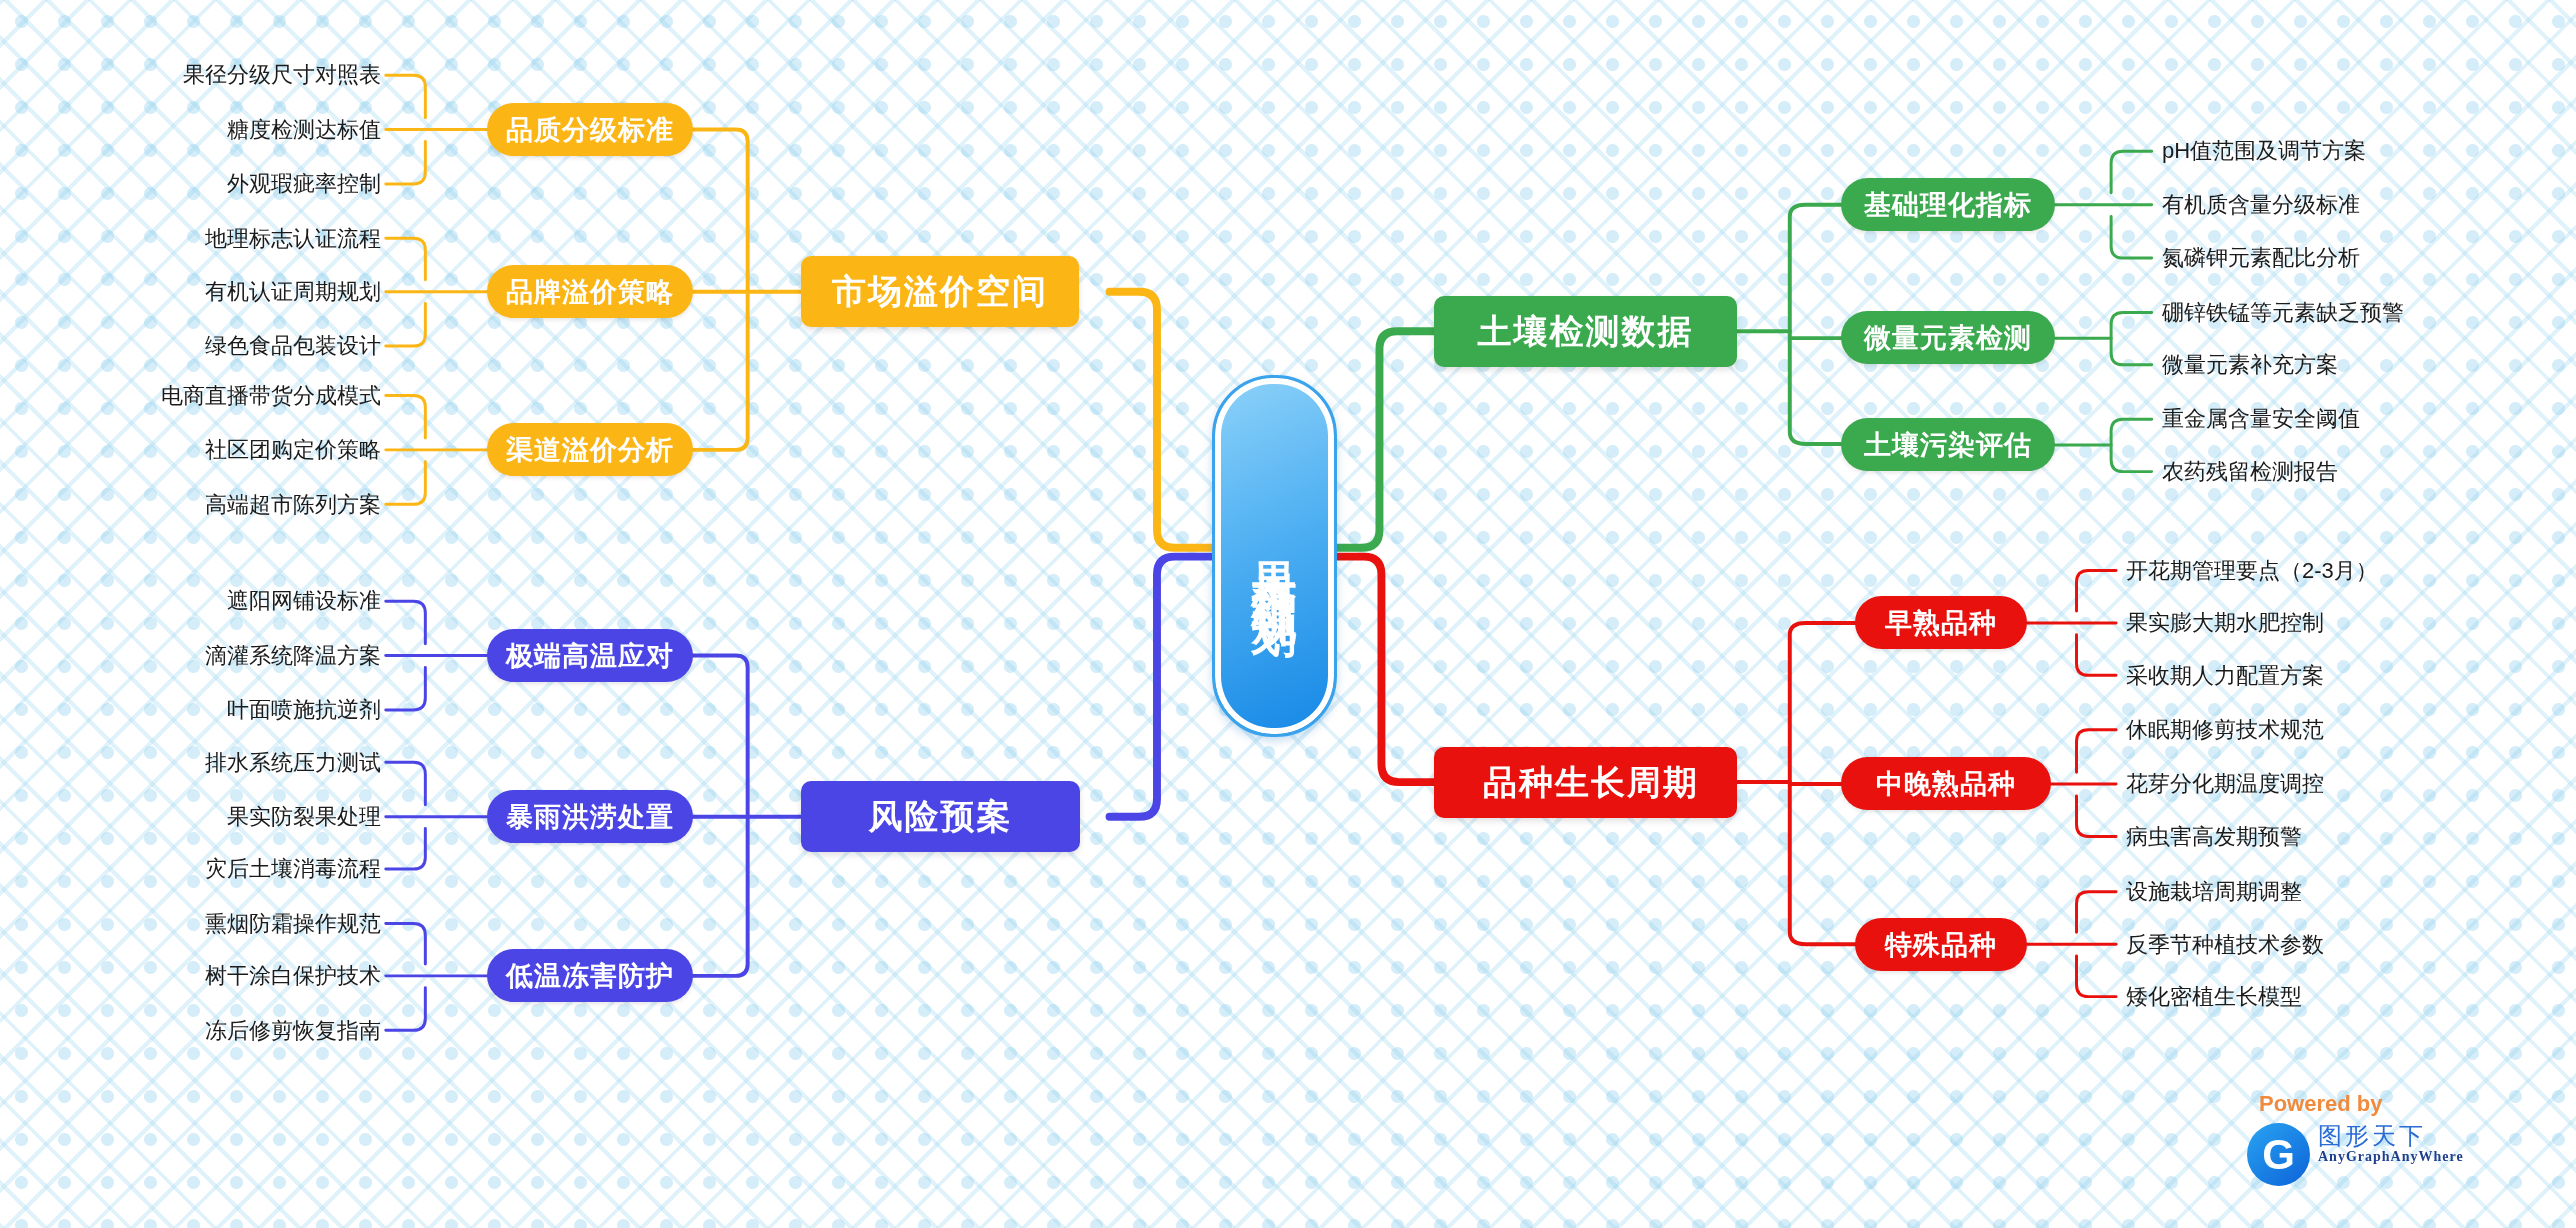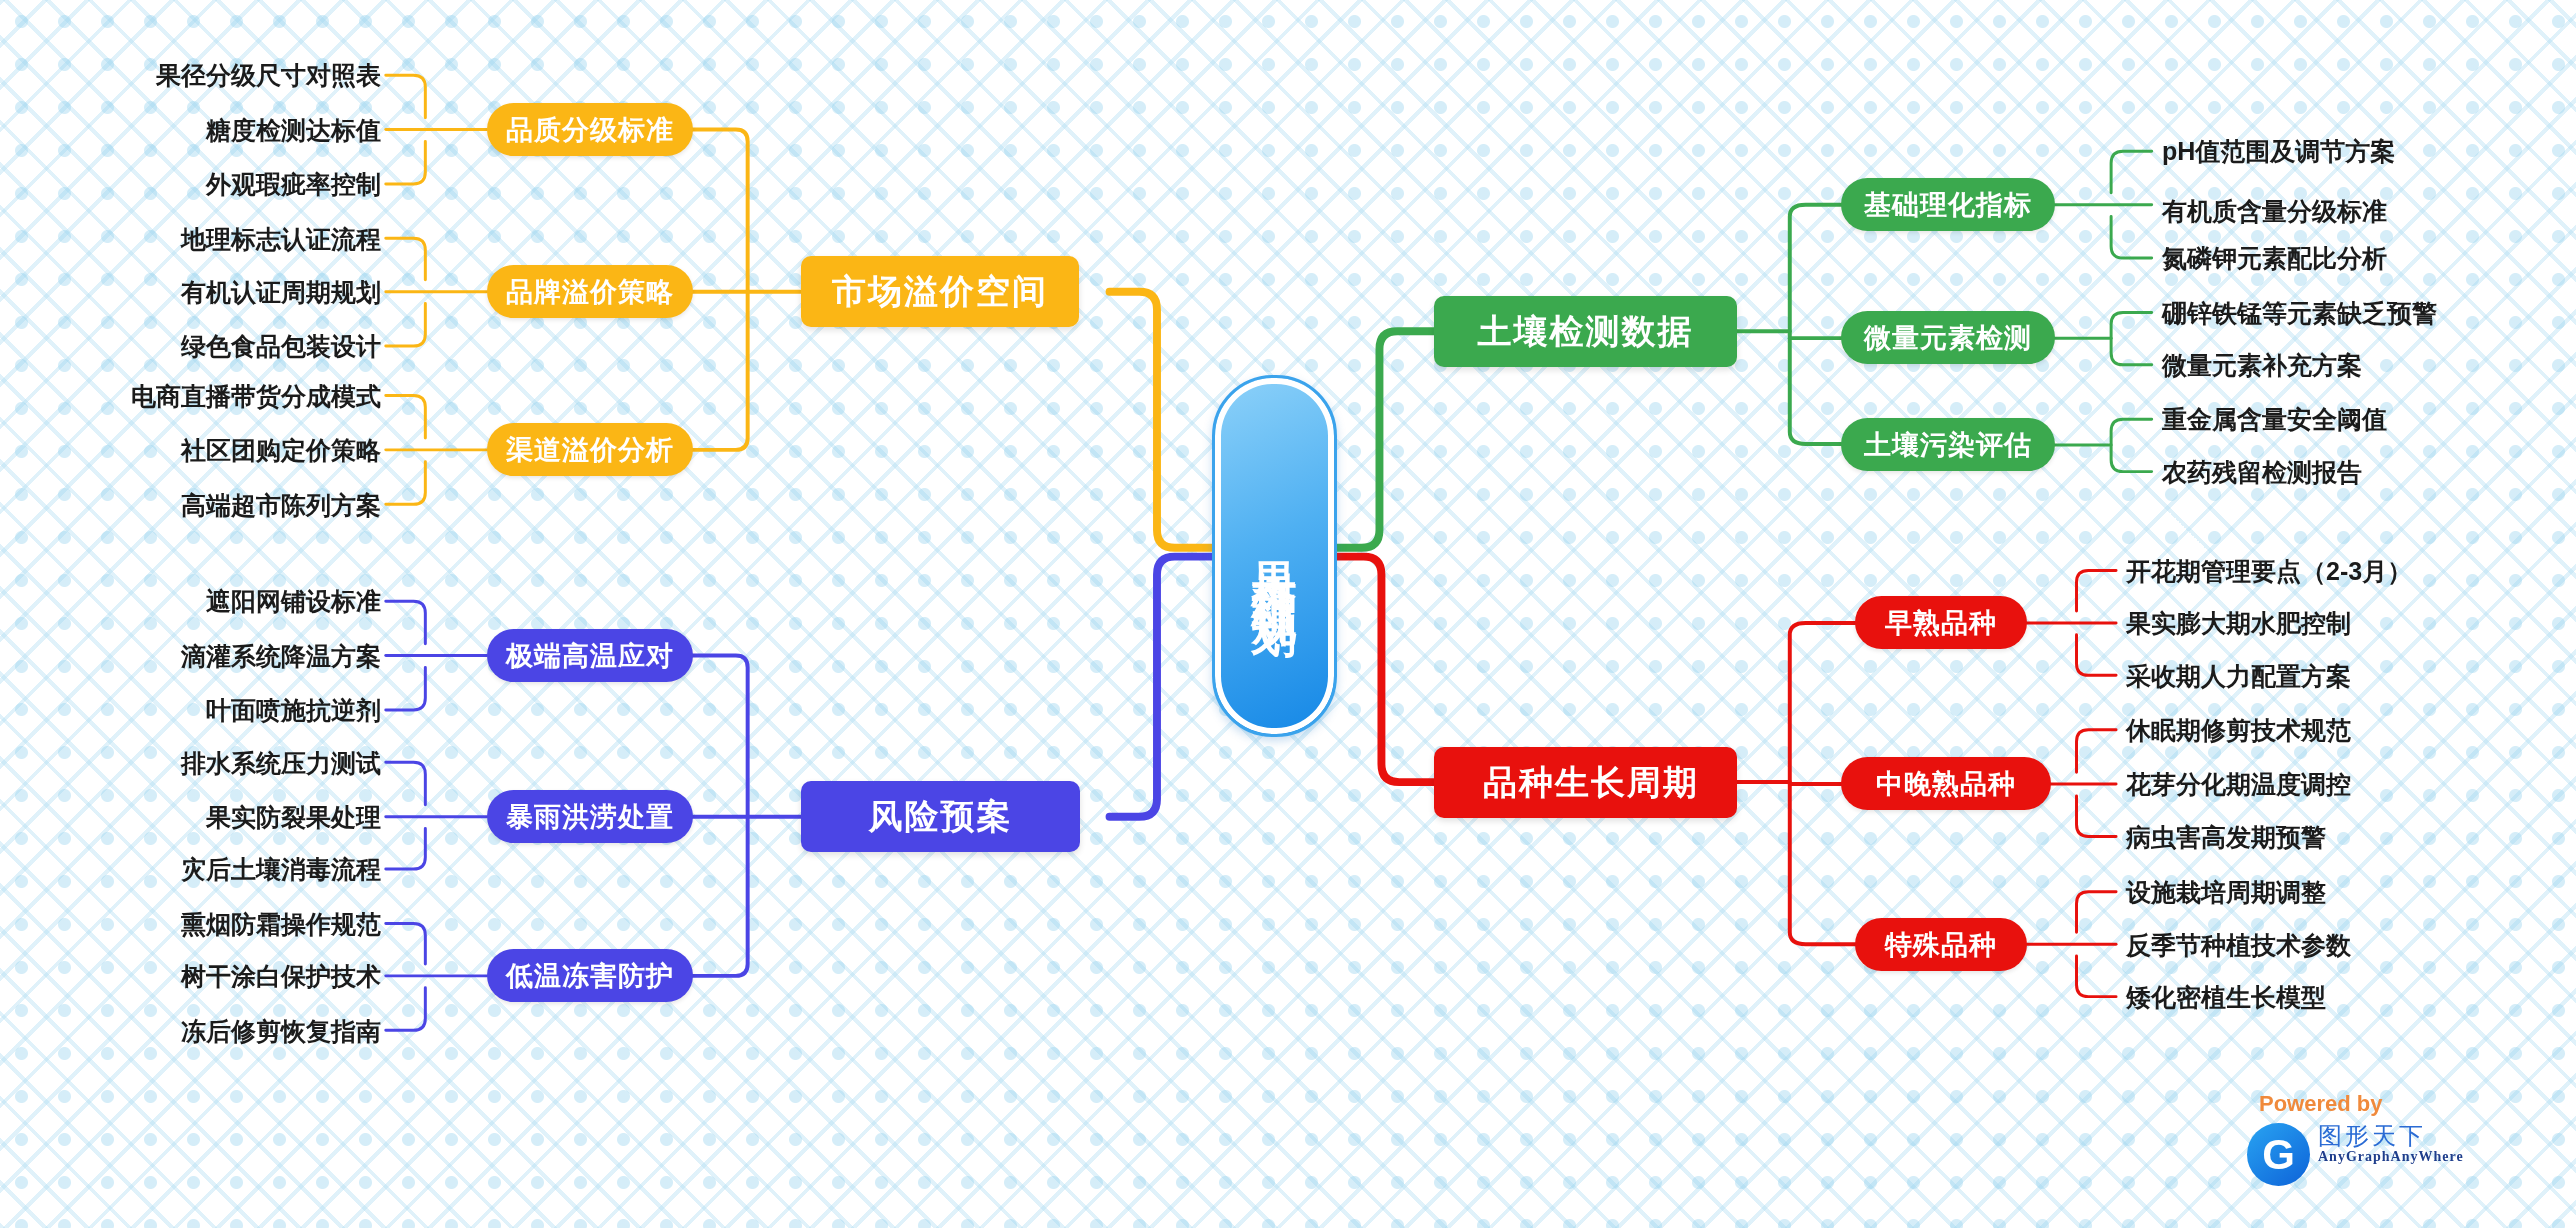--- a/index.html
+++ b/index.html
@@ -17,22 +17,22 @@
   .node{position:absolute;display:flex;align-items:center;justify-content:center;box-sizing:border-box;}
   .header-node{
     height:71px;border-radius:10px;color:#fff;font-size:34px;font-weight:bold;
     letter-spacing:2px;box-shadow:0 3px 6px rgba(0,0,0,.12);z-index:3;
   }
   .pill{
     height:53px;border-radius:27px;color:#fff;font-size:27px;font-weight:600;
     letter-spacing:1px;box-shadow:0 2px 4px rgba(0,0,0,.10);z-index:3;
   }
   .leaf{
-    position:absolute;height:36px;line-height:36px;font-size:25px;color:#1b1b1b;
-    white-space:nowrap;z-index:3;font-weight:bold;
+    position:absolute;height:36px;line-height:36px;font-size:22px;color:#1b1b1b;
+    white-space:nowrap;z-index:3;
   }
   .leaf.right-align{text-align:right;}
   .root-node{
     position:absolute;left:1212px;top:375px;width:119px;height:356px;
     border-radius:61px;border:3px solid #3ba3ec;
     box-shadow:inset 0 0 0 6px #ffffff, 0 4px 10px rgba(30,120,200,.25);
     background:linear-gradient(155deg,#8ed2f9 0%,#4fb0f2 45%,#1487e6 100%);
     display:flex;align-items:center;justify-content:center;z-index:4;
   }
   .root-label{
@@ -159,21 +159,21 @@
   <div class="leaf right-align" style="right:2195px;top:638px;">滴灌系统降温方案</div>
   <div class="leaf right-align" style="right:2195px;top:692px;">叶面喷施抗逆剂</div>
   <div class="leaf right-align" style="right:2195px;top:745px;">排水系统压力测试</div>
   <div class="leaf right-align" style="right:2195px;top:799px;">果实防裂果处理</div>
   <div class="leaf right-align" style="right:2195px;top:851px;">灾后土壤消毒流程</div>
   <div class="leaf right-align" style="right:2195px;top:906px;">熏烟防霜操作规范</div>
   <div class="leaf right-align" style="right:2195px;top:958px;">树干涂白保护技术</div>
   <div class="leaf right-align" style="right:2195px;top:1013px;margin-left:40px;">冻后修剪恢复指南</div>
 
   <div class="leaf" style="left:2162px;top:133px;">pH值范围及调节方案</div>
-  <div class="leaf" style="left:2162px;top:187px;margin-top:6px;">有机质含量分级标准</div>
+  <div class="leaf" style="left:2162px;top:187px;">有机质含量分级标准</div>
   <div class="leaf" style="left:2162px;top:240px;">氮磷钾元素配比分析</div>
   <div class="leaf" style="left:2162px;top:295px;">硼锌铁锰等元素缺乏预警</div>
   <div class="leaf" style="left:2162px;top:347px;">微量元素补充方案</div>
   <div class="leaf" style="left:2162px;top:401px;">重金属含量安全阈值</div>
   <div class="leaf" style="left:2162px;top:454px;">农药残留检测报告</div>
 
   <div class="leaf" style="left:2126px;top:553px;">开花期管理要点（2-3月）</div>
   <div class="leaf" style="left:2126px;top:605px;">果实膨大期水肥控制</div>
   <div class="leaf" style="left:2126px;top:658px;">采收期人力配置方案</div>
   <div class="leaf" style="left:2126px;top:712px;">休眠期修剪技术规范</div>

